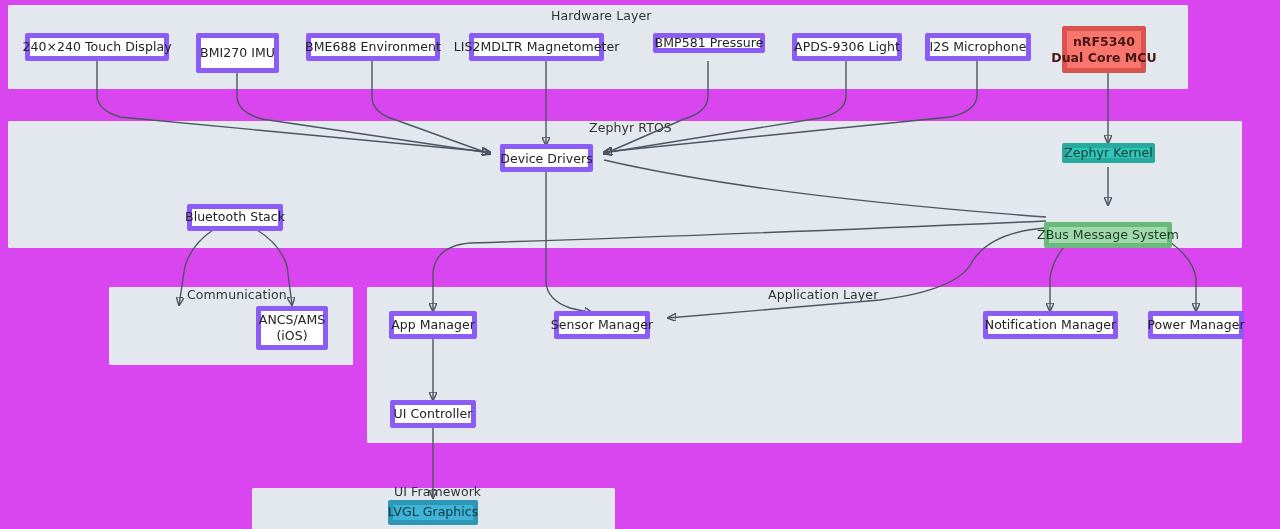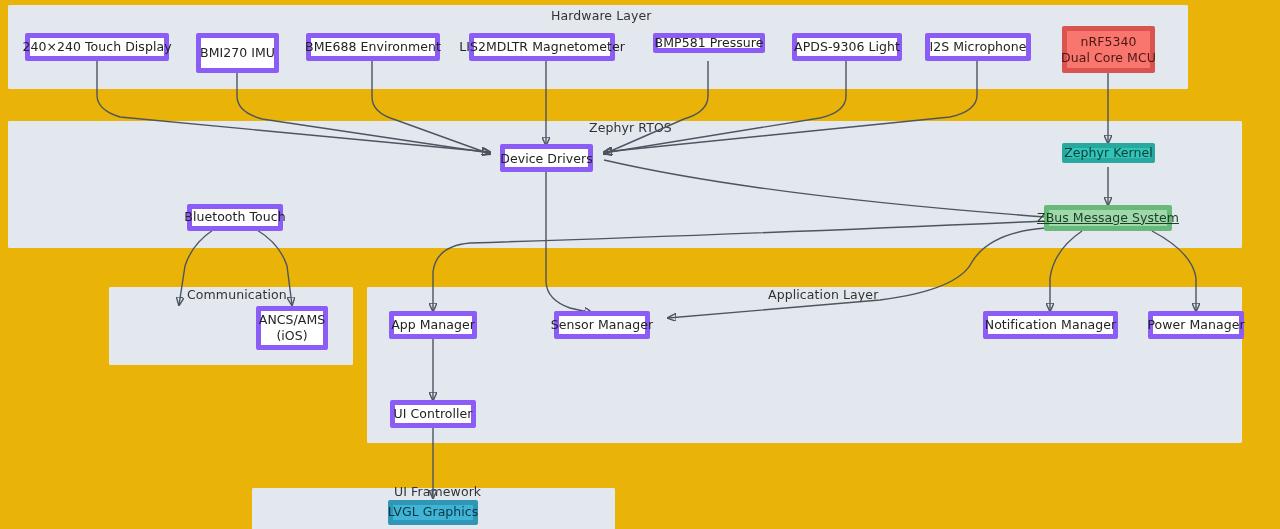--- a/index.html
+++ b/index.html
@@ -9,21 +9,21 @@
   }
   body {
     font-family: "DejaVu Sans", sans-serif;
     -webkit-font-smoothing: antialiased;
   }
   #stage {
     position: relative;
     width: 1280px;
     height: 529px;
     overflow: hidden;
-    background: #eab308;
+    background: #d946ef;
   }
   
   .layer {
     position: absolute;
     background: #e3e8ef;
     border: 1px solid #e3e8ef;
     box-sizing: border-box;
     border-radius: 1px;
   }
   .layer-label {
@@ -148,48 +148,48 @@
 
   <div class="node" style="left:25px; top:33px; width:144px; height:28px;">
     <span>240×240 Touch Display</span>
   </div>
   <div class="node" style="left:196px; top:33px; width:83px; height:40px;">
     <span>BMI270 IMU</span>
   </div>
   <div class="node" style="left:306px; top:33px; width:134px; height:28px;">
     <span>BME688 Environment</span>
   </div>
-  <div class="node" style="left:469px; top:33px; width:146px; height:28px;">
+  <div class="node" style="left:469px; top:33px; width:135px; height:28px;">
     <span>LIS2MDLTR Magnetometer</span>
   </div>
   <div class="node" style="left:653px; top:33px; width:112px; height:20px;">
     <span>BMP581 Pressure</span>
   </div>
   <div class="node" style="left:792px; top:33px; width:110px; height:28px;">
     <span>APDS-9306 Light</span>
   </div>
   <div class="node" style="left:925px; top:33px; width:106px; height:28px;">
     <span>I2S Microphone</span>
   </div>
-  <div class="node mcu two-line" style="left:1062px; top:26px; width:93px; height:47px; flex-direction:column;">
+  <div class="node mcu two-line" style="left:1062px; top:26px; width:84px; height:47px; flex-direction:column;font-weight:bold;">
     <span class="ln">nRF5340</span>
     <span class="ln">Dual Core MCU</span>
   </div>
 
   <div class="node" style="left:500px; top:144px; width:93px; height:28px;align-items:flex-end;">
     <span>Device Drivers</span>
   </div>
   <div class="node kernel" style="left:1062px; top:143px; width:93px; height:20px;">
     <span>Zephyr Kernel</span>
   </div>
-  <div class="node zbus" style="left:1044px; top:205px; width:128px; height:26px;text-decoration:underline;">
+  <div class="node zbus" style="left:1044px; top:222px; width:128px; height:26px;">
     <span>ZBus Message System</span>
   </div>
   <div class="node" style="left:187px; top:204px; width:96px; height:27px;">
-    <span>Bluetooth Touch</span>
+    <span>Bluetooth Stack</span>
   </div>
 
   <div class="node two-line" style="left:256px; top:306px; width:72px; height:44px; flex-direction:column;">
     <span class="ln">ANCS/AMS</span>
     <span class="ln">(iOS)</span>
   </div>
 
   <div class="node" style="left:389px; top:311px; width:88px; height:28px;">
     <span>App Manager</span>
   </div>

